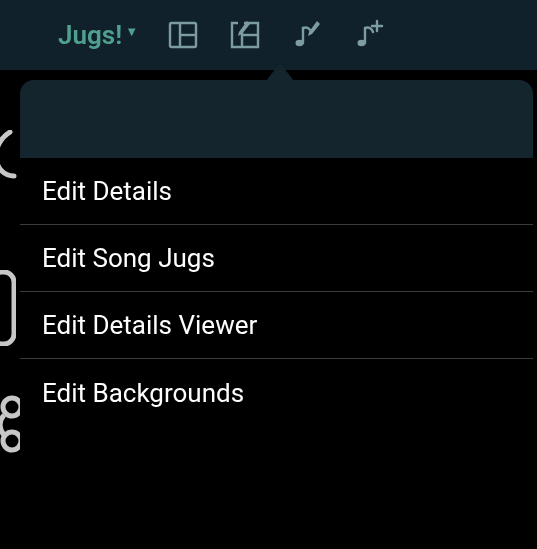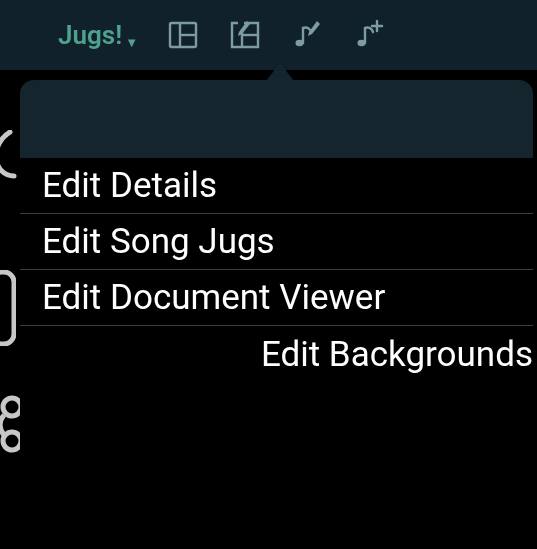--- a/index.html
+++ b/index.html
@@ -21,21 +21,21 @@
     height: 70px;
     background: #11212b;
     display: flex;
     align-items: center;
     padding-left: 58px;
     gap: 28px;
   }
 
   .title-button {
     display: flex;
-    align-items: flex-end;
+    align-items: flex-start;
     color: #4fa08e;
     font-size: 26px;
     font-weight: 600;
     cursor: pointer;
   }
   .title-button .caret {
     font-size: 13px;
     margin-left: 3px;
     margin-top: 4px;
   }
@@ -105,33 +105,32 @@
     height: 78px;
     background: #14252e;
   }
 
   .menu-list {
     display: flex;
     flex-direction: column;
   }
 
   .menu-item {
-    height: 56px;
+    height: 67px;
     display: flex;
     align-items: center;
     padding-left: 22px;
     color: #fefefe;
-    font-size: 35px;
+    font-size: 26px;
     font-weight: 400;
     border-bottom: 1px solid #3c3c3c;
     cursor: pointer;
   }
   .menu-item:last-child {
     border-bottom: none;
-    justify-content: flex-end;
   }
 </style>
 </head>
 <body>
 
 <div class="bg-shape s1">
   <svg width="30" height="50" viewBox="0 0 30 50">
       <path d="M20 2 C10 8 6 18 6 26 C6 38 14 46 24 46" stroke="#ddd" stroke-width="5" fill="none" stroke-linecap="round"></path>
     </svg>
 </div>
@@ -198,19 +197,19 @@
 <div class="popover">
   <div class="popover-header"></div>
   <div class="menu-list">
     <div class="menu-item">
       <span>Edit Details</span>
     </div>
     <div class="menu-item">
       <span>Edit Song Jugs</span>
     </div>
     <div class="menu-item">
-      <span>Edit Document Viewer</span>
+      <span>Edit Details Viewer</span>
     </div>
     <div class="menu-item">
       <span>Edit Backgrounds</span>
     </div>
   </div>
 </div>
 
 </body></html>

